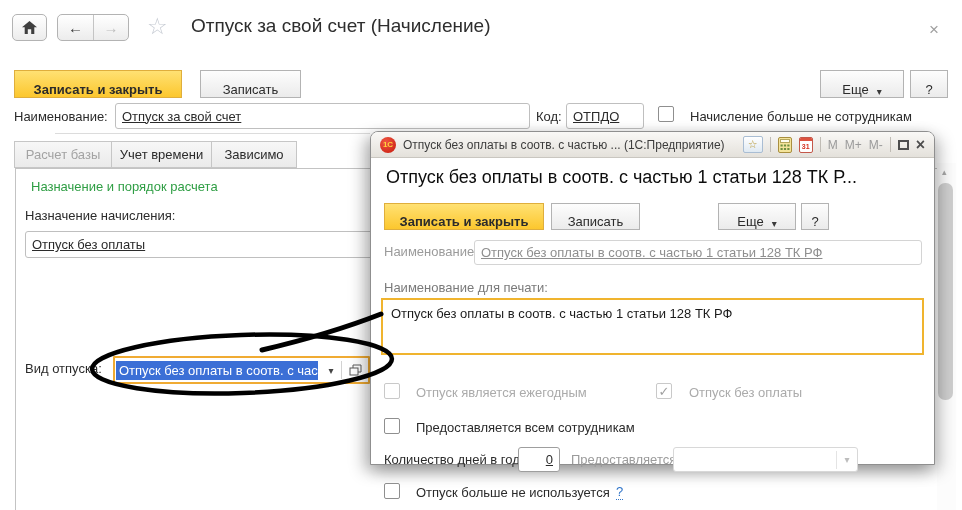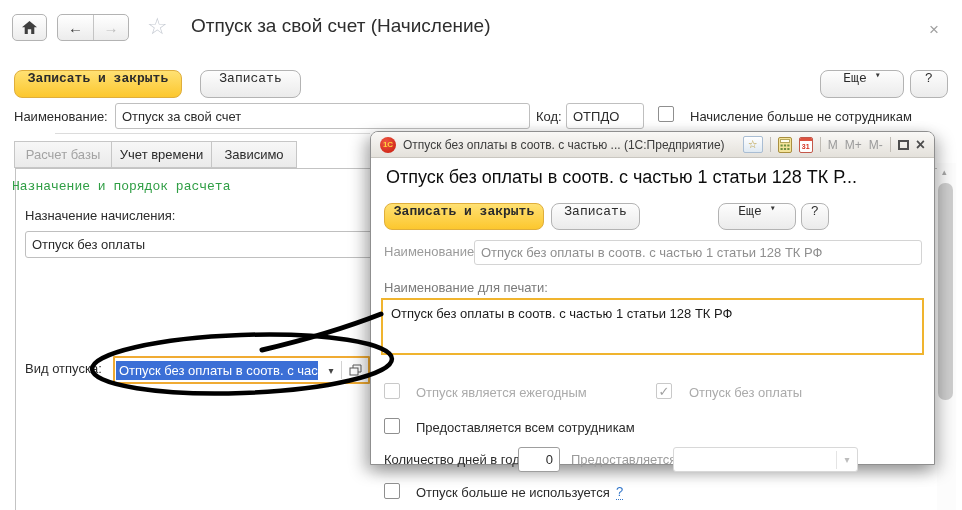--- a/index.html
+++ b/index.html
@@ -9,25 +9,25 @@
     background: #ffffff;
     font-family: "Liberation Sans", "DejaVu Sans", sans-serif;
     font-size: 13px;
     color: #2b2b2b;
     overflow: hidden;
   }
   .abs { position: absolute; }
 
   
   .btn {
-    display: flex; align-items: flex-start; justify-content: center;
+    display: flex; align-items: flex-end; justify-content: center;
     background: linear-gradient(#fdfdfd, #ebebeb);
     border: 1px solid #b3b3b3;
-    border-radius: 8px;
-    font-family: Liberation Mono, monospace; font-size: 13px; color: #2b2b2b;
+    border-radius: 0;
+    font-family: Liberation Sans, sans-serif; font-size: 13px; color: #2b2b2b;
     cursor: pointer; gap: 8px; white-space: nowrap;
   }
   .btn-yellow {
     background: linear-gradient(#ffe173, #fcc72e);
     border: 1px solid #dfae3c;
     font-weight: bold;
   }
   .caret { font-size: 10px; color: #3a3a3a; line-height: 1; }
 
   
@@ -51,21 +51,21 @@
   .fav-star { font-size: 23px; color: #c6cbd3; cursor: pointer; line-height: 1; }
   .page-title { font-size: 19px; color: #2e2e2e; white-space: nowrap; }
   .main-close { font-size: 17px; color: #a0a0a0; cursor: pointer; line-height: 1; }
 
   
   .lbl { white-space: nowrap; }
   .lbl-gray { color: #9b9b9b; white-space: nowrap; }
   .field {
     background: #fff; border: 1px solid #bfbfbf; border-radius: 3px;
     display: flex; align-items: center; padding: 0 6px;
-    white-space: nowrap; overflow: hidden;
+    white-space: nowrap; overflow: hidden; text-decoration: underline;
   }
   .field-disabled { border-color: #d4d4d4; color: #8f8f8f; }
   .checkbox {
     width: 16px; height: 16px; background: #fff;
     border: 1px solid #8f8f8f; border-radius: 2px; cursor: pointer;
     display: flex; align-items: center; justify-content: center;
   }
   .checkbox.disabled { border-color: #c9c9c9; cursor: default; }
   .checkbox.checked::after { content: "✓"; font-size: 13px; color: #9f9f9f; line-height: 1; }
 
@@ -212,21 +212,21 @@
   <div class="abs" style="left:55px; top:133px; width:315px; height:1px; background:#dcdcdc;"></div>
 
   <div class="abs" style="left:15px; top:141px; display:flex;">
     <div class="tab disabled" style="width:98px;">Расчет базы</div>
     <div class="tab" style="width:101px;">Учет времени</div>
     <div class="tab" style="width:86px;">Зависимо</div>
   </div>
 
   <div class="abs panel" style="left:15px; top:168px; width:941px; height:342px;"></div>
 
-  <div class="abs section-header" style="left:12px; top:179px;font-family:Liberation Mono, monospace;">Назначение и порядок расчета</div>
+  <div class="abs section-header" style="left:31px; top:179px;">Назначение и порядок расчета</div>
 
   <div class="abs lbl" style="left:25px; top:208px;">Назначение начисления:</div>
   <div class="abs field" style="left:25px; top:231px; width:905px; height:27px;">Отпуск без оплаты</div>
 
   <div class="abs lbl" style="left:25px; top:361px;">Вид отпуска:</div>
 
   <div class="abs combo-focused" style="left:113px; top:356px; width:257px; height:28px;">
     <span class="combo-value">Отпуск без оплаты в соотв. с час</span>
     <span class="combo-sp"></span>
     <span class="combo-btn">▾</span>

